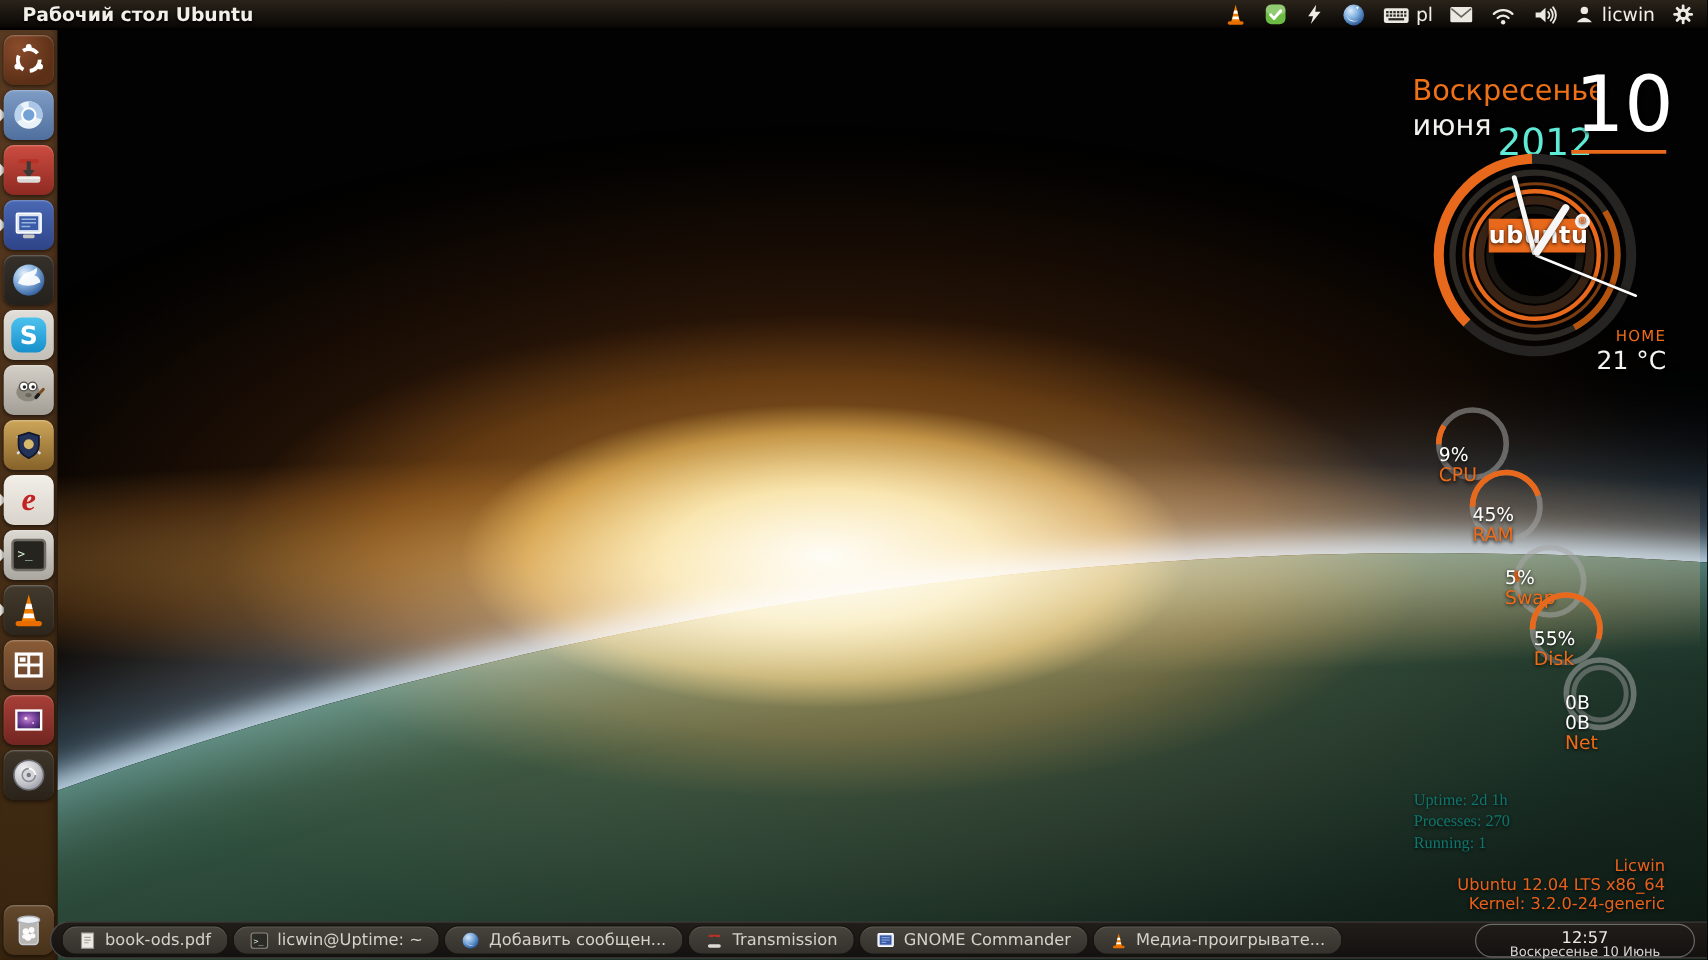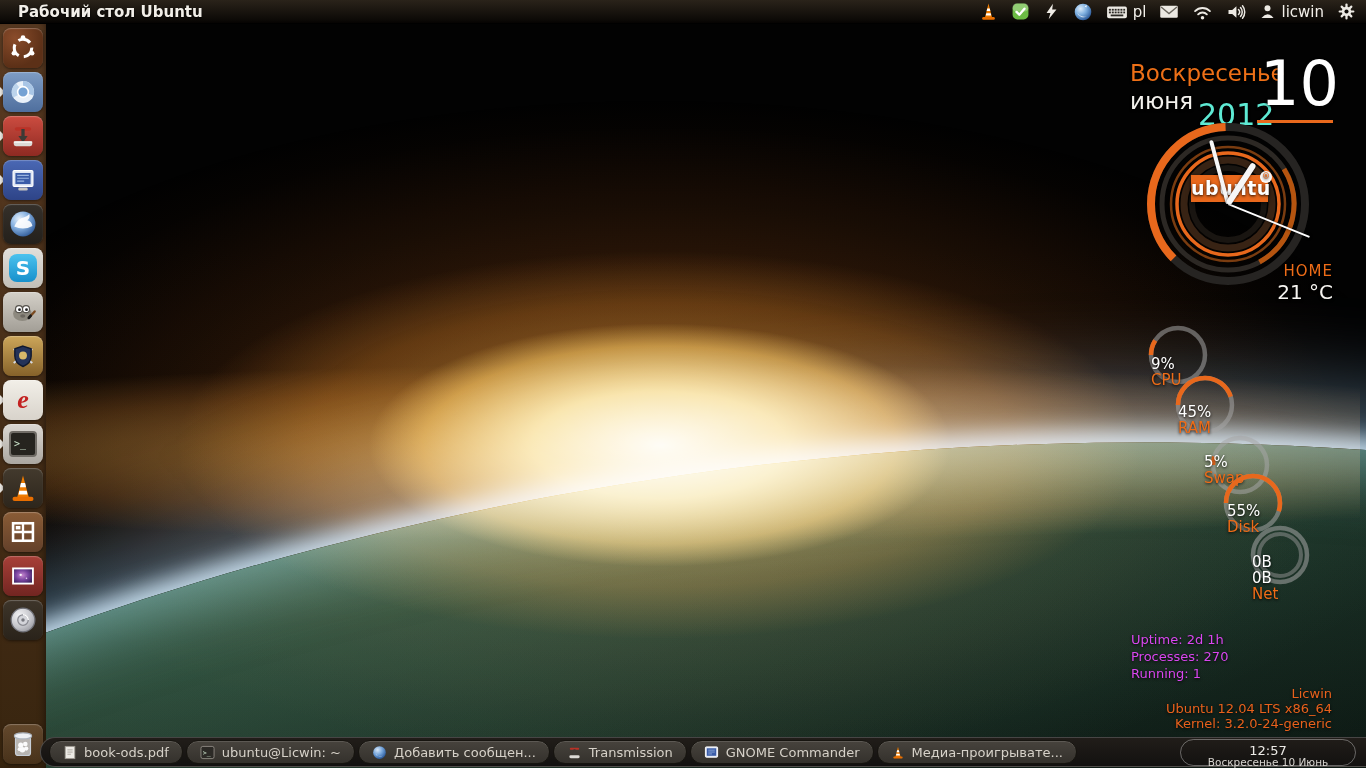--- a/index.html
+++ b/index.html
@@ -86,29 +86,29 @@
     box-shadow:0 0 3px rgba(0,0,0,0.7); }
   .hand.minute { width:4px; height:66px; margin-left:-2px; transform:rotate(-15deg); }
   .hand.hour { width:6px; height:48px; margin-left:-3px; transform:rotate(33deg); }
   .hand.second { width:2px; height:88px; margin-left:-1px; transform:rotate(112deg); background:#fdfdfd; }
   .ubadge { position:absolute; left:48px; top:56px; width:77px; height:27px; background:#e8681c;
     color:#fff; font-size:19px; font-weight:bold; text-align:center; line-height:26px; letter-spacing:0.5px;
     box-shadow:0 1px 4px rgba(0,0,0,0.6); }
   .ubadge .reg { position:absolute; right:-4px; top:-4px; width:12px; height:12px; border-radius:50%;
     background:#fff; color:#e8681c; font-size:8px; font-weight:bold; line-height:12px; text-align:center; letter-spacing:0; }
   .w-weather { right:33px; top:262px; text-align:right; }
-  .w-weather .loc { font-size:15px; color:#ee6c17; letter-spacing:1px; }
+  .w-weather .loc { font-size:12px; color:#ee6c17; letter-spacing:1px; }
   .w-weather .temp { font-size:20px; color:#f6f4f0; }
   .mon { position:absolute; width:64px; height:64px; }
   .mon-bg { fill:none; stroke:rgba(165,165,165,0.55); stroke-width:4.5; }
   .mon-bg2 { fill:none; stroke:rgba(150,150,150,0.5); stroke-width:4; }
   .mon-fg { fill:none; stroke:#e8681c; stroke-width:4.5; }
   .mon-label { position:absolute; font-size:15px; color:#ffffff; line-height:16px; text-shadow:0 1px 3px rgba(0,0,0,0.95); }
   .mon-label .ml { color:#ee6c17; }
-  .w-stats { left:1131px; top:631px; font-size:13px; color:#d946ef; line-height:17px; }
+  .w-stats { left:1131px; top:631px; font-size:13px; color:#0f766e; line-height:17px;font-family:Liberation Serif, serif; }
   .w-sysinfo { right:34px; top:686px; font-size:13px; color:#e8611c; line-height:15px; text-align:right; }
 
   
   .taskbar { position:absolute; left:40px; right:0; bottom:1px; height:30px; z-index:50;
     background:linear-gradient(#211d19,#131110); border:1px solid rgba(255,255,255,0.22); border-right:none;
     border-radius:15px 0 0 15px; display:flex; align-items:center; padding:0 6px 0 8px; }
   .task-btn { height:24px; margin-right:3px; padding:0 13px; border-radius:12px; cursor:pointer;
     background:linear-gradient(#47433d,#34312c); border:1px solid #16140f;
     display:flex; align-items:center; gap:7px; color:#d6d1c8; font-size:13px; white-space:nowrap;
     box-shadow:inset 0 1px 0 rgba(255,255,255,0.12); }
@@ -498,21 +498,21 @@
           <rect x="2.5" y="1" width="11" height="14" fill="#eceae5" stroke="#9a968e"></rect>
           <path d="M5 5 h6 M5 7.5 h6 M5 10 h4" stroke="#a8a49c" stroke-width="1"></path>
         </svg>
       <span>book-ods.pdf</span>
     </div>
     <div class="task-btn">
       <svg width="15" height="15" viewBox="0 0 16 16">
           <rect x="1" y="1.5" width="14" height="13" rx="2" fill="#2c2a26" stroke="#8c8880"></rect>
           <text x="3" y="11" font-size="7" fill="#cfe8cf" font-family="monospace">&gt;_</text>
         </svg>
-      <span>ubuntu@Licwin: ~</span>
+      <span>licwin@Uptime: ~</span>
     </div>
     <div class="task-btn">
       <svg width="15" height="15" viewBox="0 0 16 16">
           <defs>
             <radialGradient id="tg" cx="35%" cy="30%" r="80%">
               <stop offset="0%" stop-color="#d8e8f8"></stop>
               <stop offset="50%" stop-color="#6fa0d8"></stop>
               <stop offset="100%" stop-color="#1c4a8c"></stop>
             </radialGradient>
           </defs>

